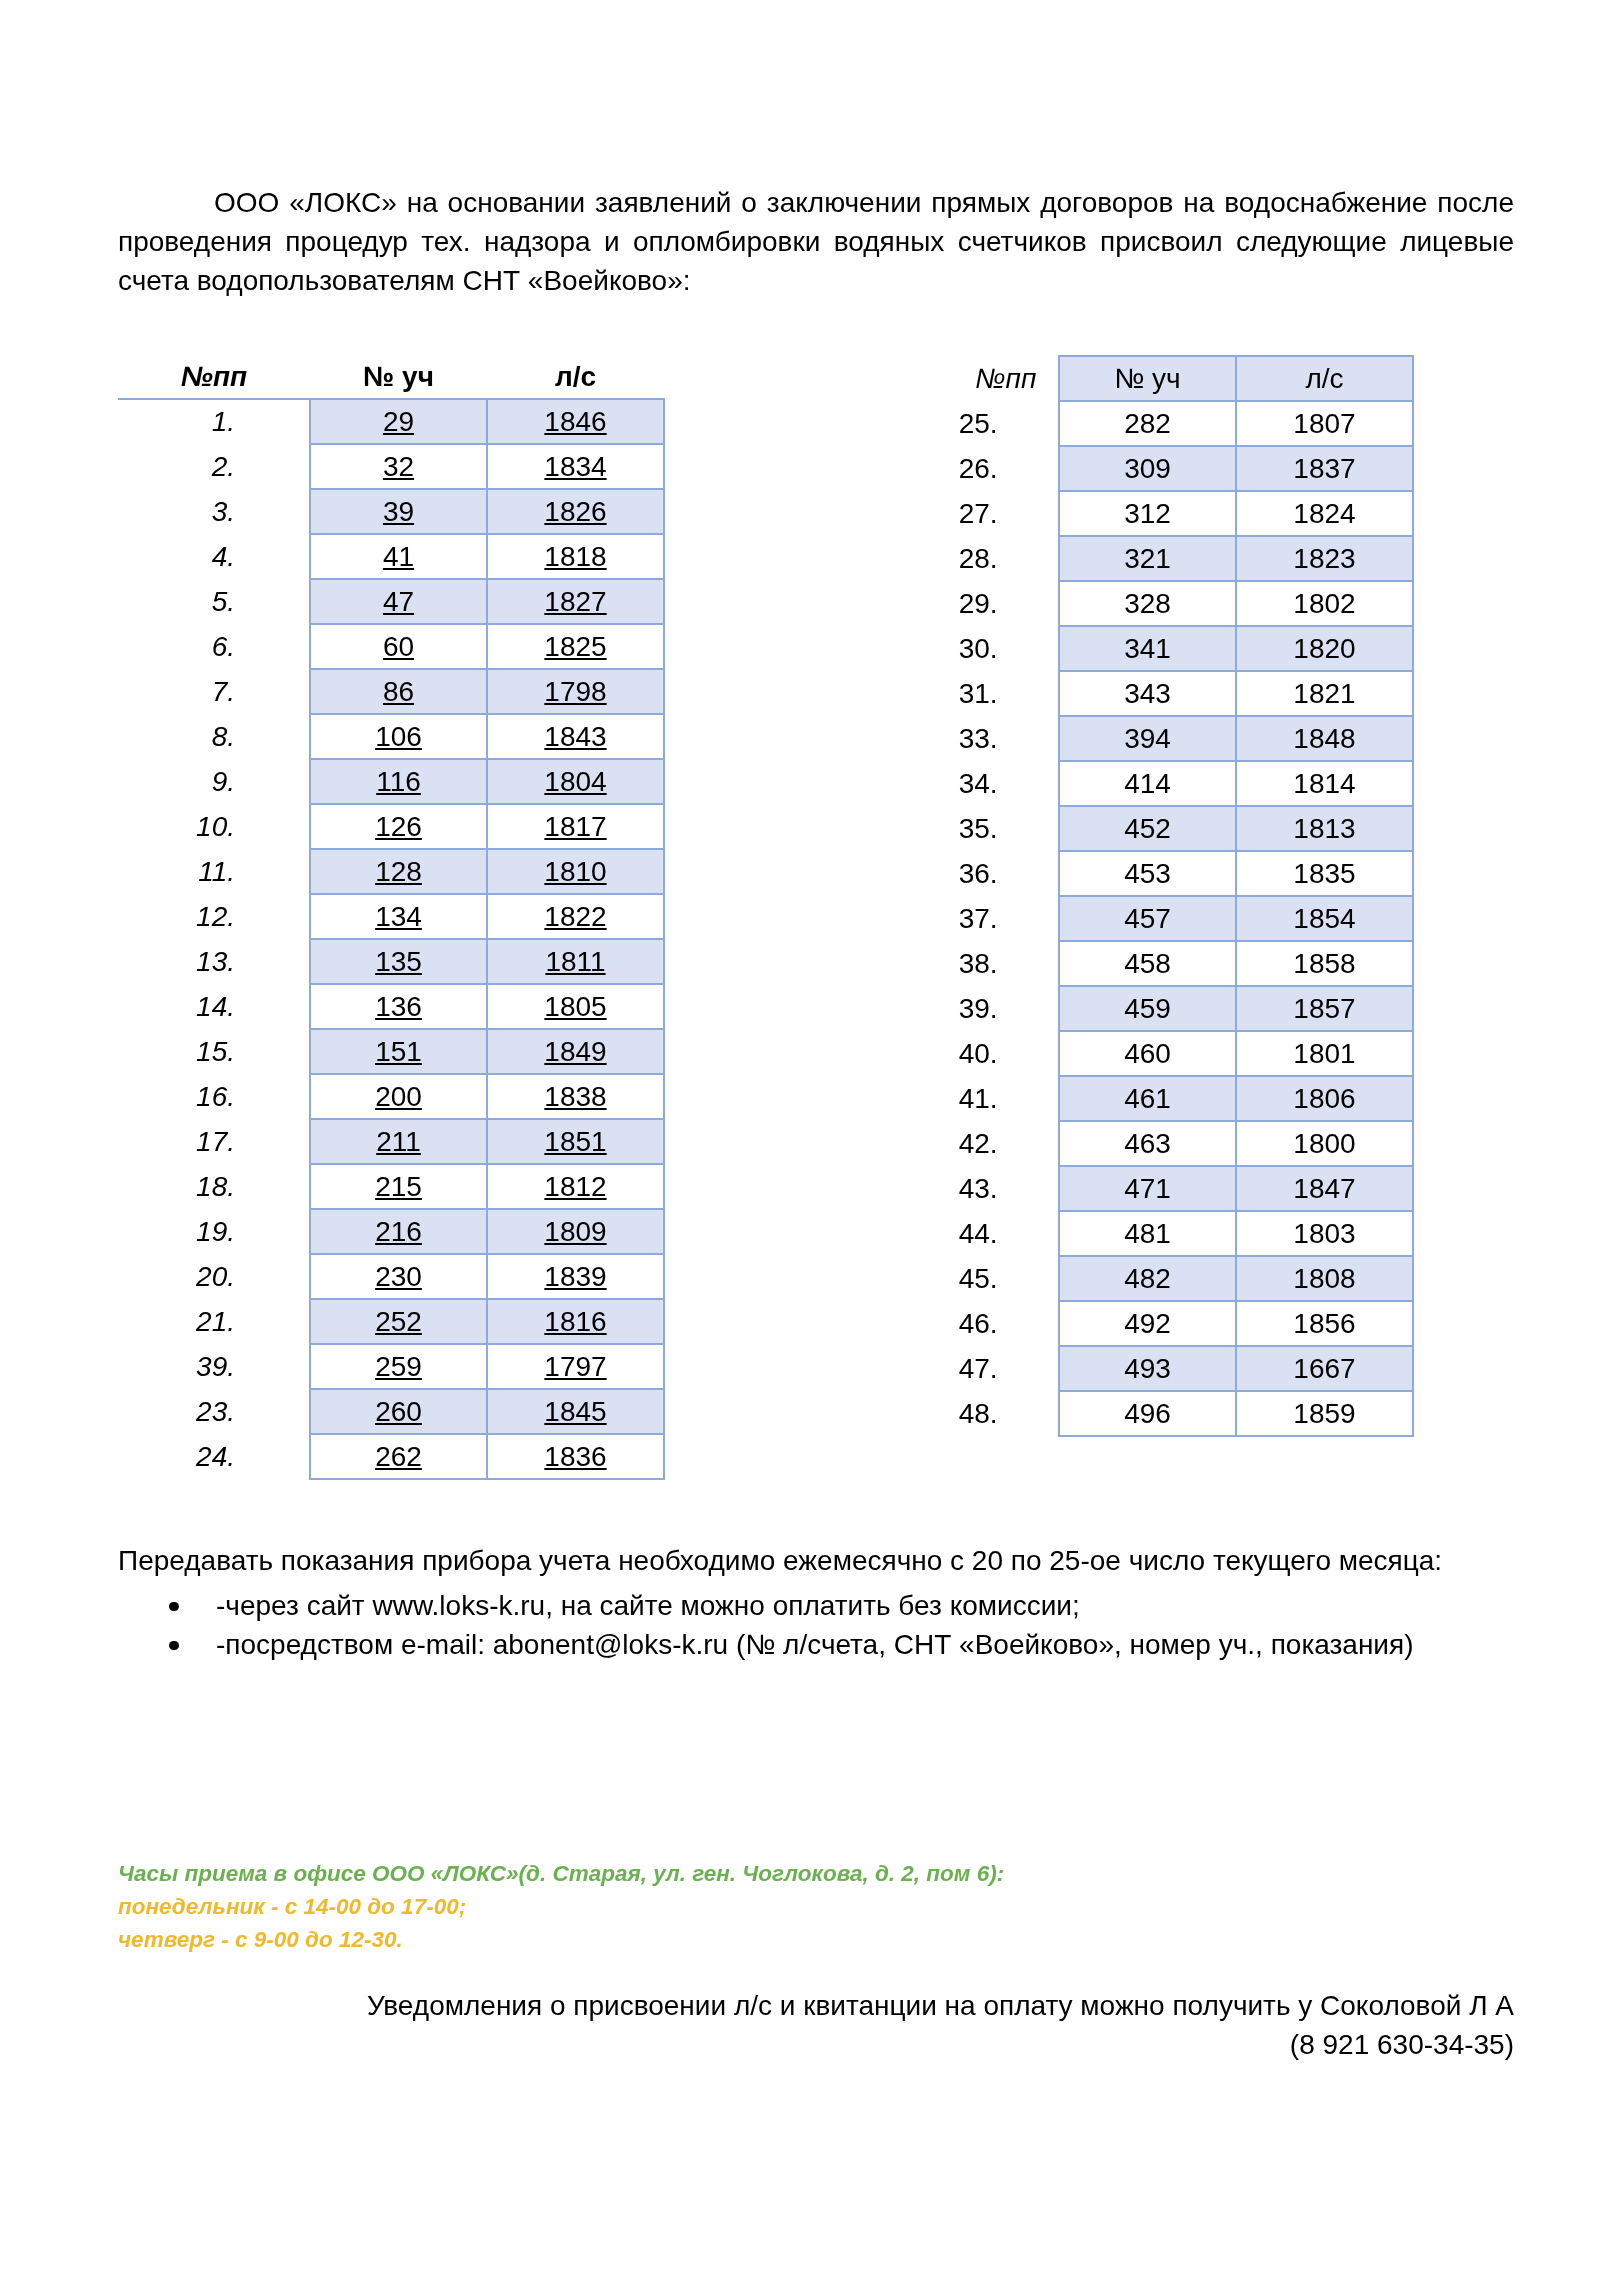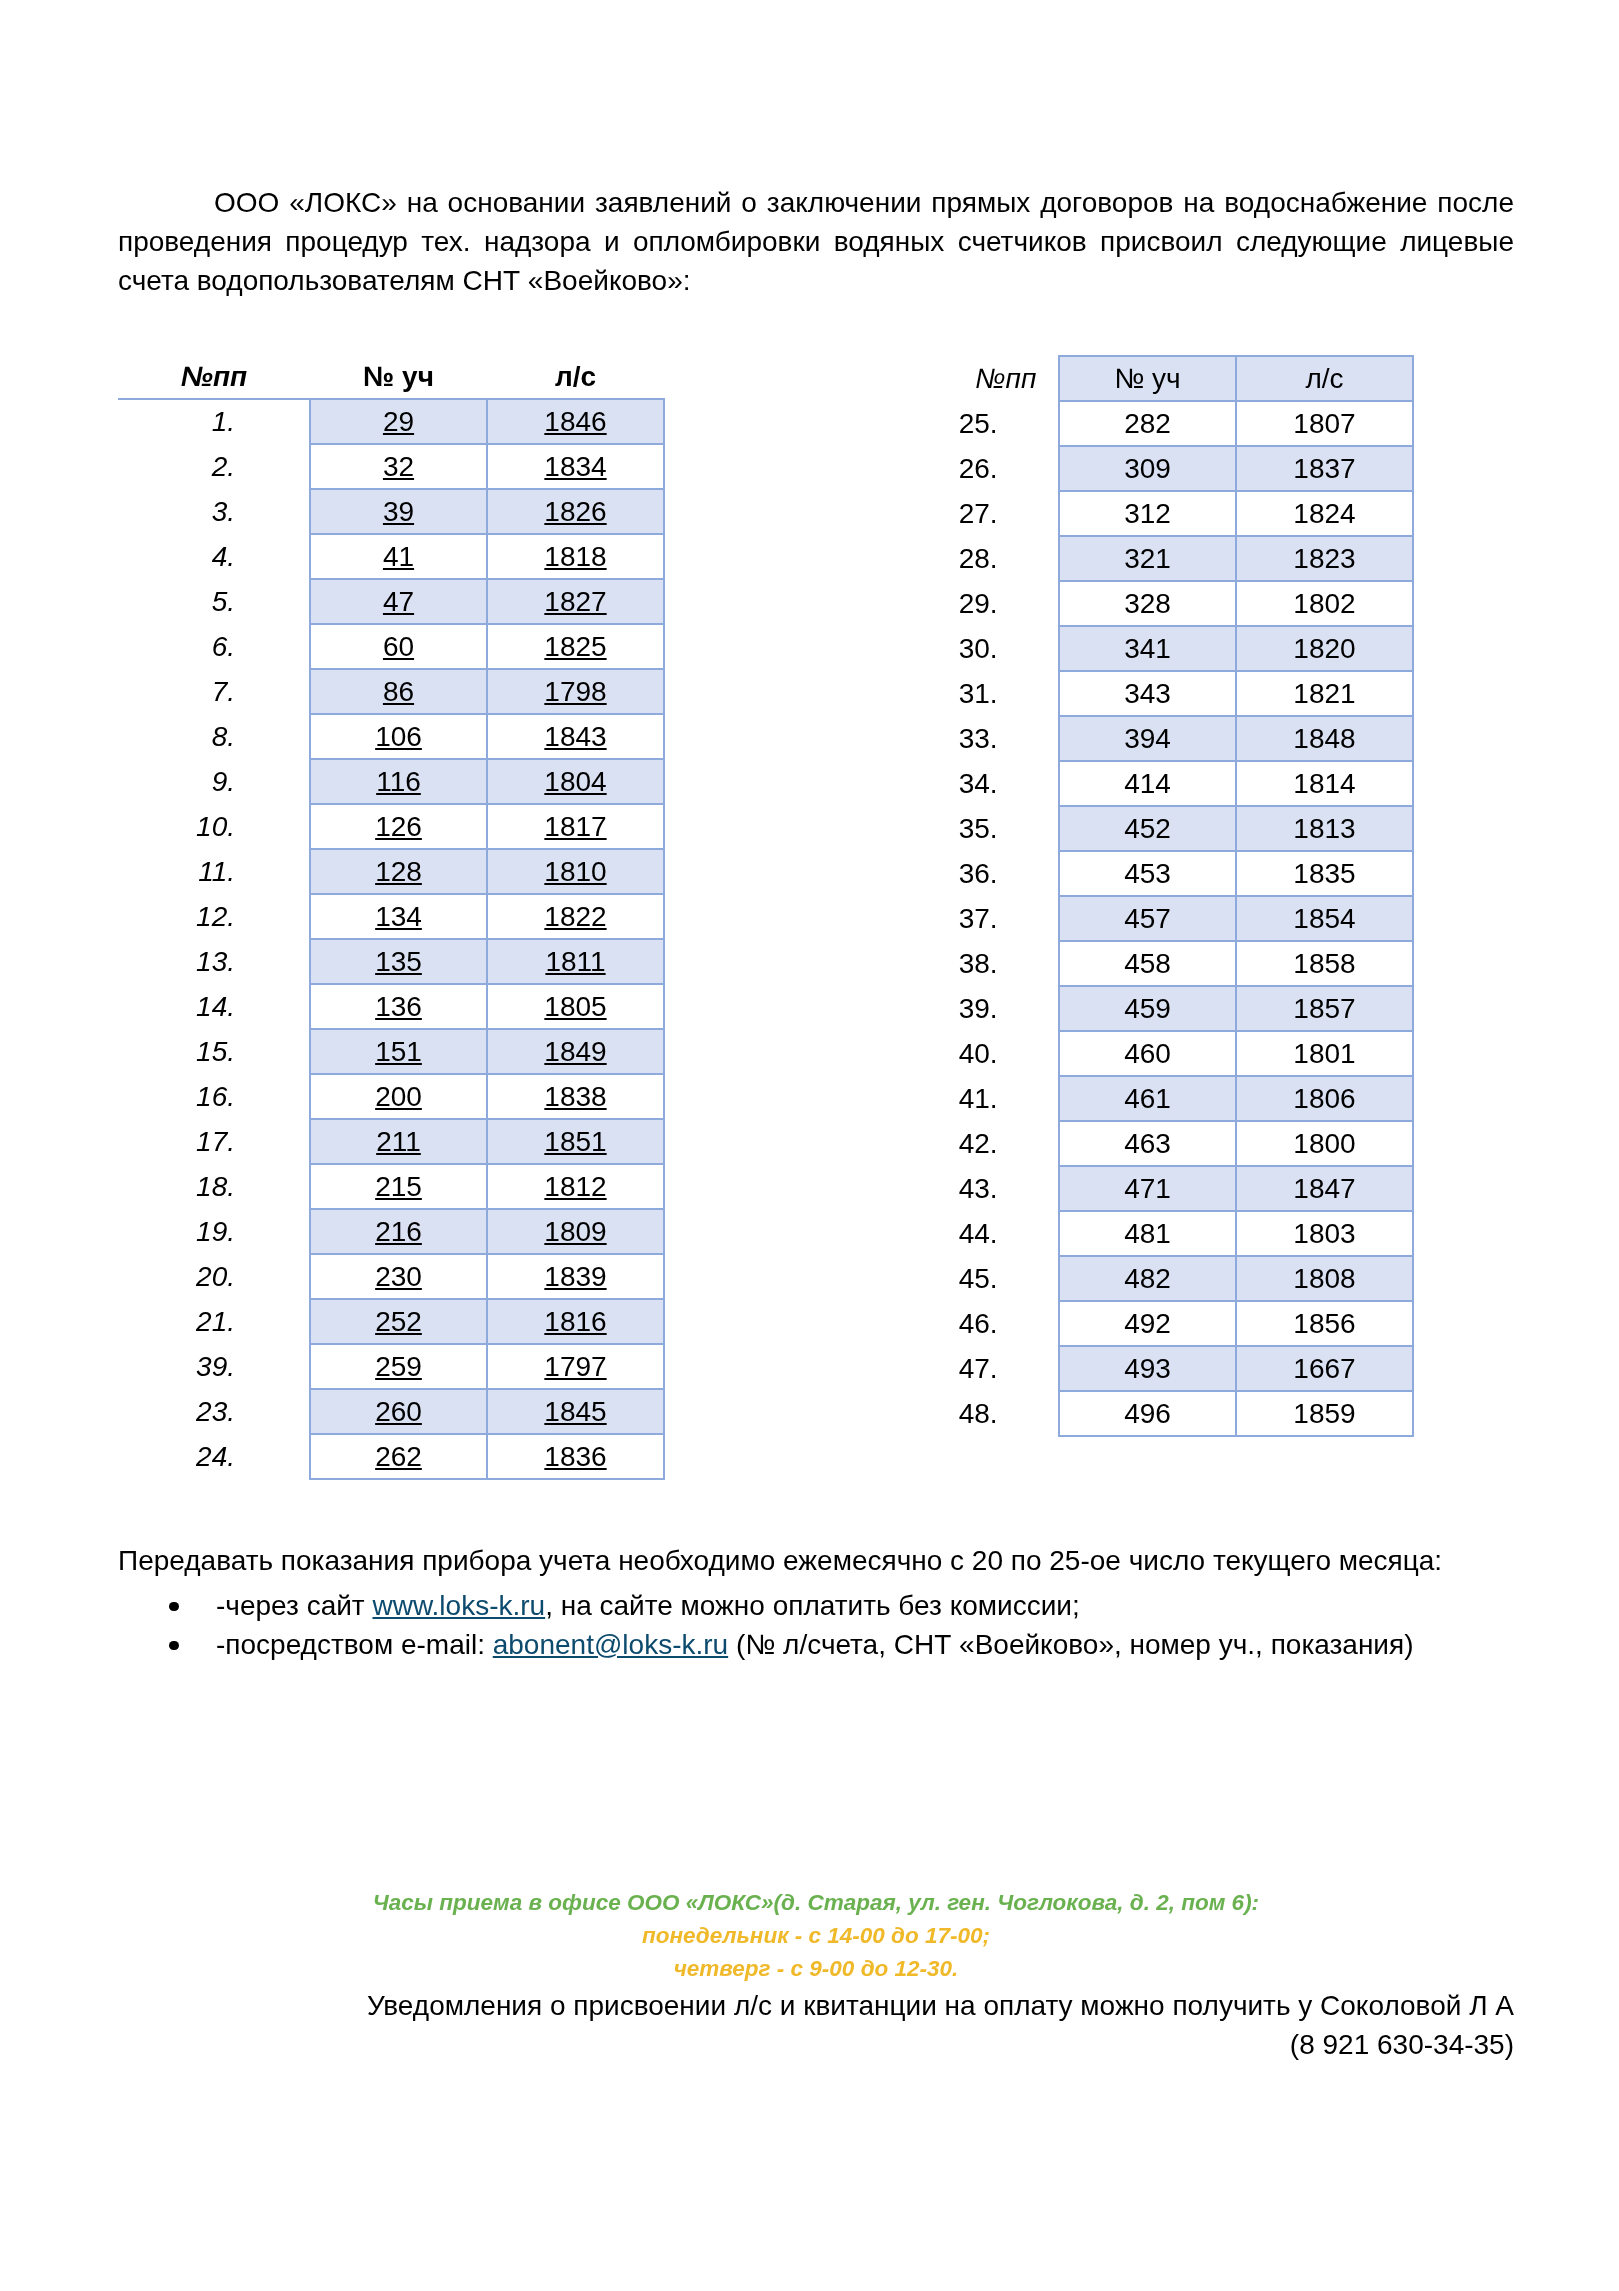--- a/index.html
+++ b/index.html
@@ -48,28 +48,28 @@
       font-size: 28px; line-height: 39px; text-align: justify;
       text-align-last: left;
     }
     .readings p { margin: 0; }
     .bullets { list-style: none; margin: 5.9px 0 0 0; padding: 0; }
     .bullets li { position: relative; padding-left: 98px; line-height: 39px; font-size: 28px; }
     .bullets li .bullet {
       position: absolute; left: 51px; top: 15.7px; width: 9.8px; height: 9.8px;
       background: #000; border-radius: 50%;
     }
-    a.link { color: #0c4a6e; text-decoration: underline; }
+    a.link { color: #000000; }
 
     .warning {
       position: absolute; left: 118px; top: 1747px; font-size: 28px; color: #E00000;
     }
     .office {
-      position: absolute; left: 118px; top: 1857px; width: 1396px; text-align: center;
-      font-style: italic; font-weight: bold; font-size: 22.5px; line-height: 33px; margin-top: 29px;
+      position: absolute; left: 118px; top: 1857px; width: 1396px; text-align: left;
+      font-style: italic; font-weight: bold; font-size: 22.5px; line-height: 33px;
     }
     .office .green { color: #6AB150; }
     .office .yellow { color: #F0B92A; }
     .notice {
       position: absolute; left: 118px; top: 1986px; width: 1396px; text-align: right;
       font-size: 28px; line-height: 39px;
     }
   </style>
 </head>
 <body>

